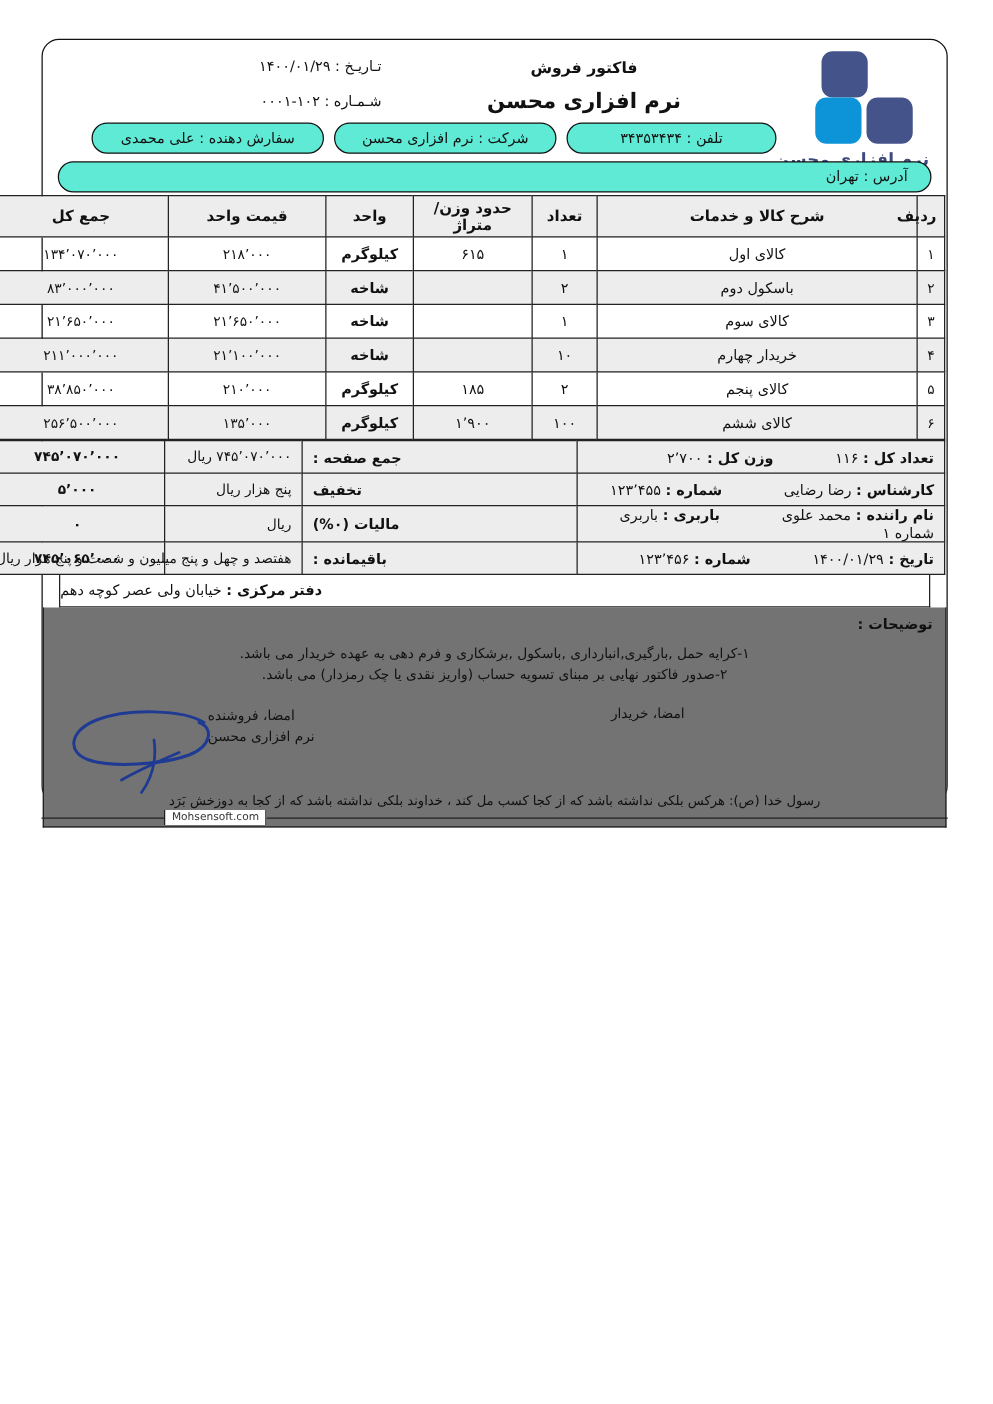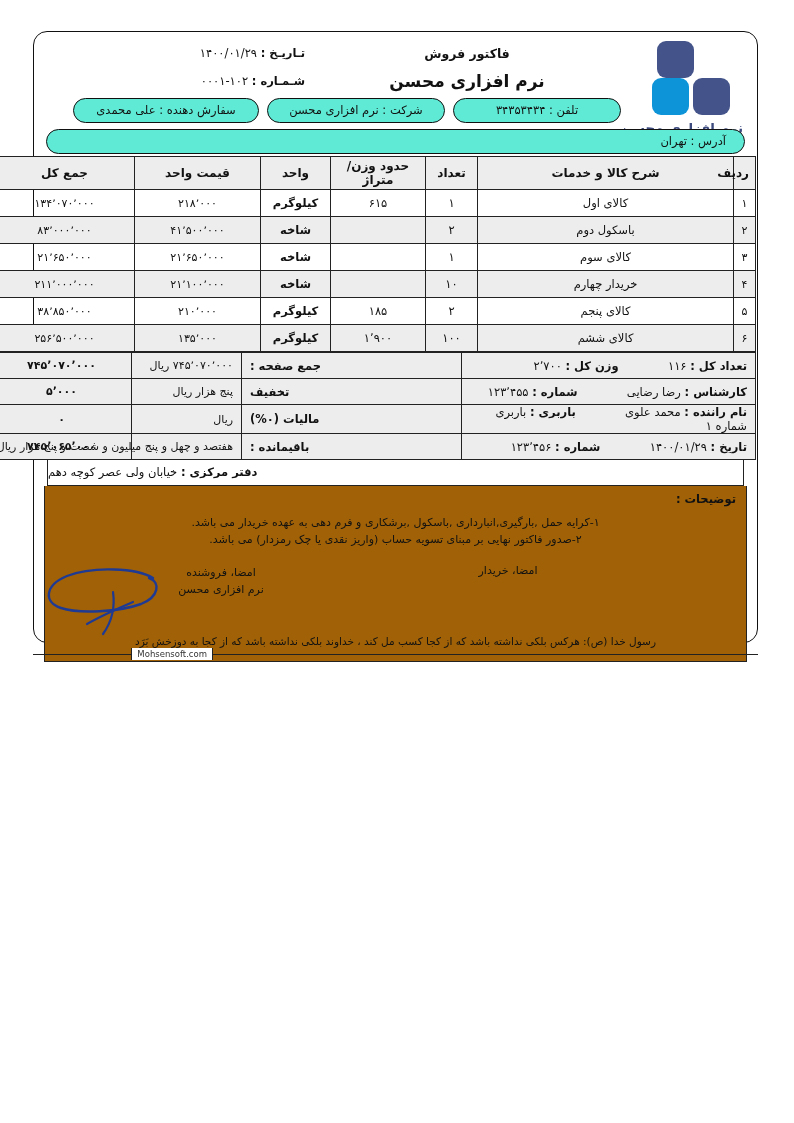--- a/index.html
+++ b/index.html
@@ -71,21 +71,21 @@
     width: 185px;
     text-align: left;
     direction: rtl;
   }
   .meta-line {
     font-size: 11.5px;
     margin-bottom: 14px;
     white-space: nowrap;
     text-align: right;
   }
-  .meta-line .lbl { letter-spacing: 2px; font-weight: bold; }
+  .meta-line .lbl { letter-spacing: 2px; }
 
   
   .pill-row {
     position: absolute;
     top: 66px;
     right: 136px;
     left: 12px;
     display: flex;
     flex-direction: row;
     gap: 8px;
@@ -181,27 +181,27 @@
     line-height: 24px;
     font-size: 11.5px;
     text-align: left;
     padding-right: 10px;
     background: #ffffff;
   }
   .office-row .s-key { font-weight: bold; }
 
   
   .notes {
-    margin: 0 10px;
+    margin: 0 0;
     border: 1px solid #222222;
     border-top: none;
     height: 176px;
     position: relative;
     padding: 6px 10px 0 10px;
-    background: #a16207;
+    background: #737373;
   }
   .notes-title { font-size: 11.5px; font-weight: bold; text-align: right; }
   .notes-lines {
     text-align: center;
     font-size: 11px;
     margin-top: 8px;
     line-height: 17px;
   }
   .sig-row {
     position: absolute;
@@ -216,21 +216,21 @@
     top: 0;
     font-size: 11px;
     text-align: center;
     width: 120px;
   }
   .sig-seller {
     position: absolute;
     right: 450px;
     top: 0;
     font-size: 11px;
-    text-align: center;
+    text-align: left;
     width: 130px;
     line-height: 17px;
   }
   .sig-scribble {
     position: absolute;
     right: 545px;
     top: 2px;
     width: 150px;
     height: 72px;
   }

